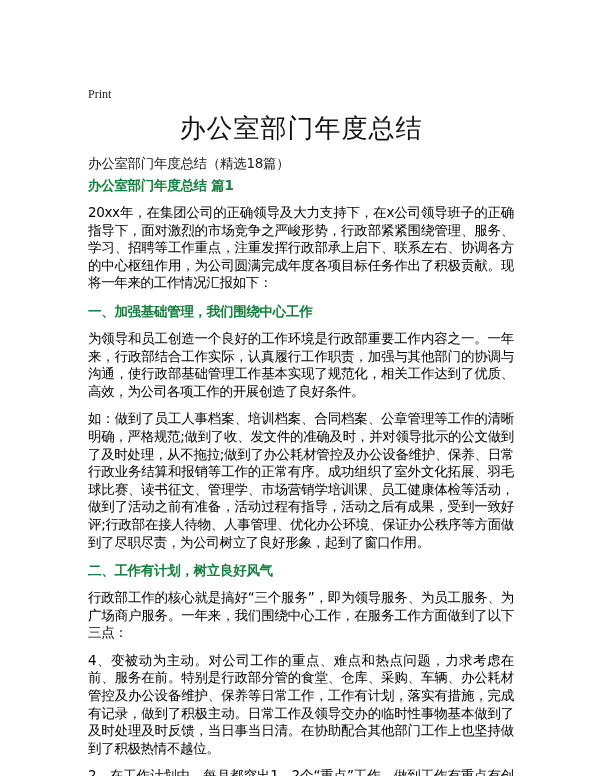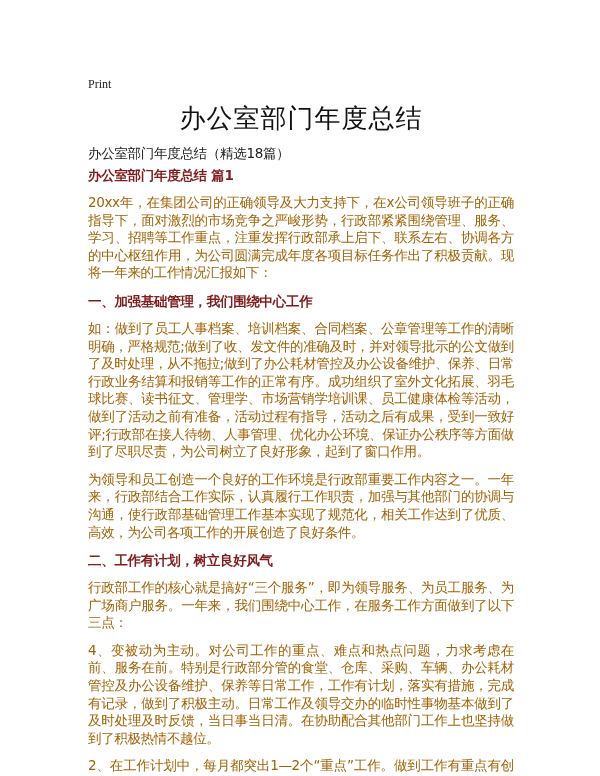--- a/index.html
+++ b/index.html
@@ -18,21 +18,21 @@
     .page {
       position: absolute;
       left: 88px;
       top: 70px;
       width: 426px;
     }
     .print-label {
       font-family: "Liberation Serif", "DejaVu Serif", serif;
       font-size: 12px;
       color: #222;
-      margin: 6px 0 12px 0;
+      margin: 16px 0 12px 0;
       height: 16px;
       line-height: 16px;
     }
     .doc-title {
       text-align: center;
       font-size: 26px;
       font-weight: normal;
       margin: 0 0 12px 0;
       line-height: 28px;
       height: 28px;
@@ -44,28 +44,28 @@
       line-height: 18px;
       margin: 0 0 4px 0;
       color: #222;
       letter-spacing: -0.3px;
     }
     .section-heading {
       font-size: 13.5px;
       font-weight: bold;
       line-height: 18px;
       margin: 0 0 10px 0;
-      color: #7f1d1d;
+      color: #15803d;
       letter-spacing: -0.3px;
     }
     .para {
       font-size: 13.5px;
       line-height: 17.6px;
       margin: 0 0 10px 0;
-      color: #a16207;
+      color: #000000;
       text-align: justify;
       letter-spacing: -0.35px;
       word-break: break-all;
     }
   </style>
 </head>
 <body>
 
 <div class="page">
   <div class="print-label">Print</div>
@@ -73,22 +73,22 @@
   <h1 class="doc-title">办公室部门年度总结</h1>
 
   <div class="subtitle">办公室部门年度总结（精选18篇）</div>
 
   <div class="section-heading">办公室部门年度总结 篇1</div>
 
   <p class="para">20xx年，在集团公司的正确领导及大力支持下，在x公司领导班子的正确指导下，面对激烈的市场竞争之严峻形势，行政部紧紧围绕管理、服务、学习、招聘等工作重点，注重发挥行政部承上启下、联系左右、协调各方的中心枢纽作用，为公司圆满完成年度各项目标任务作出了积极贡献。现将一年来的工作情况汇报如下：</p>
 
   <div>
     <div class="section-heading">一、加强基础管理，我们围绕中心工作</div>
+    <p class="para">为领导和员工创造一个良好的工作环境是行政部重要工作内容之一。一年来，行政部结合工作实际，认真履行工作职责，加强与其他部门的协调与沟通，使行政部基础管理工作基本实现了规范化，相关工作达到了优质、高效，为公司各项工作的开展创造了良好条件。</p>
     <p class="para">如：做到了员工人事档案、培训档案、合同档案、公章管理等工作的清晰明确，严格规范;做到了收、发文件的准确及时，并对领导批示的公文做到了及时处理，从不拖拉;做到了办公耗材管控及办公设备维护、保养、日常行政业务结算和报销等工作的正常有序。成功组织了室外文化拓展、羽毛球比赛、读书征文、管理学、市场营销学培训课、员工健康体检等活动，做到了活动之前有准备，活动过程有指导，活动之后有成果，受到一致好评;行政部在接人待物、人事管理、优化办公环境、保证办公秩序等方面做到了尽职尽责，为公司树立了良好形象，起到了窗口作用。</p>
-    <p class="para">为领导和员工创造一个良好的工作环境是行政部重要工作内容之一。一年来，行政部结合工作实际，认真履行工作职责，加强与其他部门的协调与沟通，使行政部基础管理工作基本实现了规范化，相关工作达到了优质、高效，为公司各项工作的开展创造了良好条件。</p>
   </div>
 
   <div>
     <div class="section-heading">二、工作有计划，树立良好风气</div>
     <p class="para">行政部工作的核心就是搞好“三个服务”，即为领导服务、为员工服务、为广场商户服务。一年来，我们围绕中心工作，在服务工作方面做到了以下三点：</p>
     <p class="para">4、变被动为主动。对公司工作的重点、难点和热点问题，力求考虑在前、服务在前。特别是行政部分管的食堂、仓库、采购、车辆、办公耗材管控及办公设备维护、保养等日常工作，工作有计划，落实有措施，完成有记录，做到了积极主动。日常工作及领导交办的临时性事物基本做到了及时处理及时反馈，当日事当日清。在协助配合其他部门工作上也坚持做到了积极热情不越位。</p>
     <p class="para">2、在工作计划中，每月都突出1—2个“重点”工作。做到工作有重点有创新，改变行政部工作等待领导来安排的习惯。</p>
   </div>
 </div>
 

